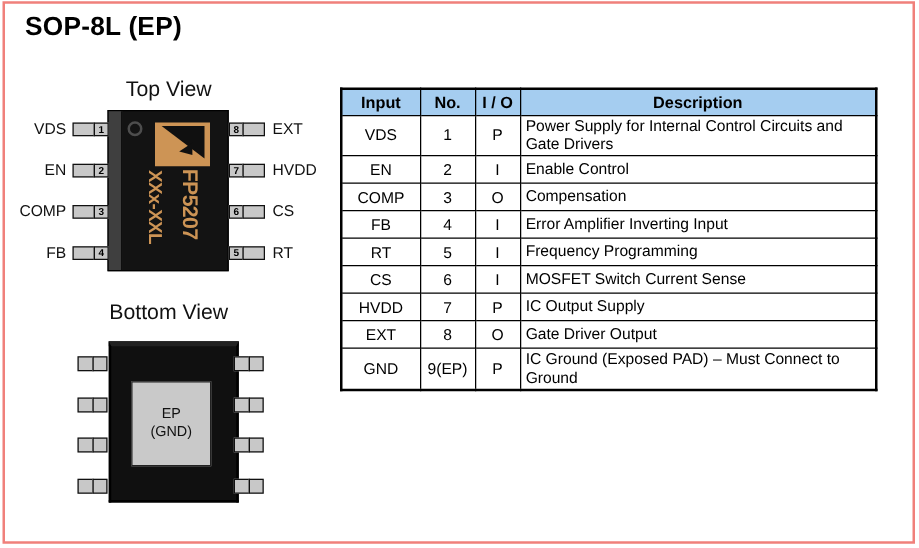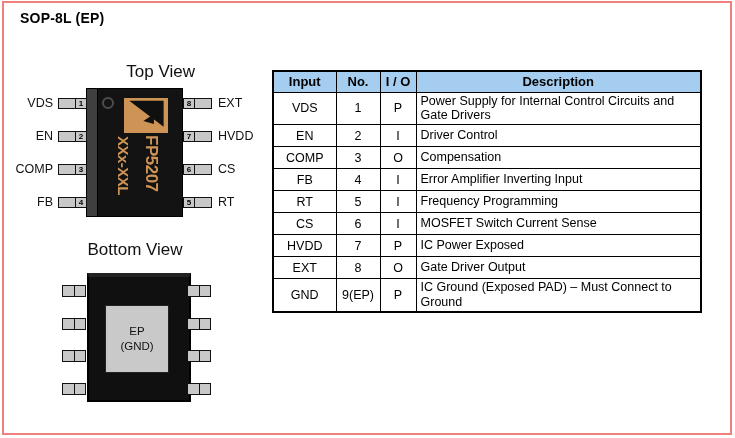--- a/index.html
+++ b/index.html
@@ -10,27 +10,27 @@
     position:relative; width:735px; height:438px; background:#ffffff;
     overflow:hidden;
   }
   .page-border {
     position:absolute; left:2px; top:1px; right:3px; bottom:3px;
     border:2px solid #f0807b; pointer-events:none;
   }
 
   .doc-title {
     position:absolute; left:20px; top:10px;
-    font-size:14px; font-weight:bold; letter-spacing:0.2px;
+    font-size:21px; font-weight:bold; letter-spacing:0.2px;
   }
 
   .view-label {
     position:absolute; text-align:center; font-size:17px; color:#111;
   }
-  #topview-label   { left:75px;  top:62px;  width:120px;text-align:right; }
+  #topview-label   { left:75px;  top:62px;  width:120px; }
   #bottomview-label{ left:60px;  top:240px; width:150px; }
 
   
   .chip-top {
     position:absolute; left:86px; top:88px; width:97px; height:129px;
     background:#131313; border:1px solid #000;
   }
   .chip-bevel {
     position:absolute; left:0; top:0; width:11px; height:100%;
     background:#3f3f3f; border-right:1px solid #000;
@@ -226,21 +226,21 @@
       <tr class="tall">
         <td class="c-name">VDS</td>
         <td class="c-no">1</td>
         <td class="c-io">P</td>
         <td class="c-desc">Power Supply for Internal Control Circuits and Gate Drivers</td>
       </tr>
       <tr>
         <td class="c-name">EN</td>
         <td class="c-no">2</td>
         <td class="c-io">I</td>
-        <td class="c-desc">Driver Control</td>
+        <td class="c-desc">Enable Control</td>
       </tr>
       <tr>
         <td class="c-name">COMP</td>
         <td class="c-no">3</td>
         <td class="c-io">O</td>
         <td class="c-desc">Compensation</td>
       </tr>
       <tr>
         <td class="c-name">FB</td>
         <td class="c-no">4</td>
@@ -256,21 +256,21 @@
       <tr>
         <td class="c-name">CS</td>
         <td class="c-no">6</td>
         <td class="c-io">I</td>
         <td class="c-desc">MOSFET Switch Current Sense</td>
       </tr>
       <tr>
         <td class="c-name">HVDD</td>
         <td class="c-no">7</td>
         <td class="c-io">P</td>
-        <td class="c-desc">IC Power Exposed</td>
+        <td class="c-desc">IC Output Supply</td>
       </tr>
       <tr>
         <td class="c-name">EXT</td>
         <td class="c-no">8</td>
         <td class="c-io">O</td>
         <td class="c-desc">Gate Driver Output</td>
       </tr>
       <tr class="tall">
         <td class="c-name">GND</td>
         <td class="c-no">9(EP)</td>

